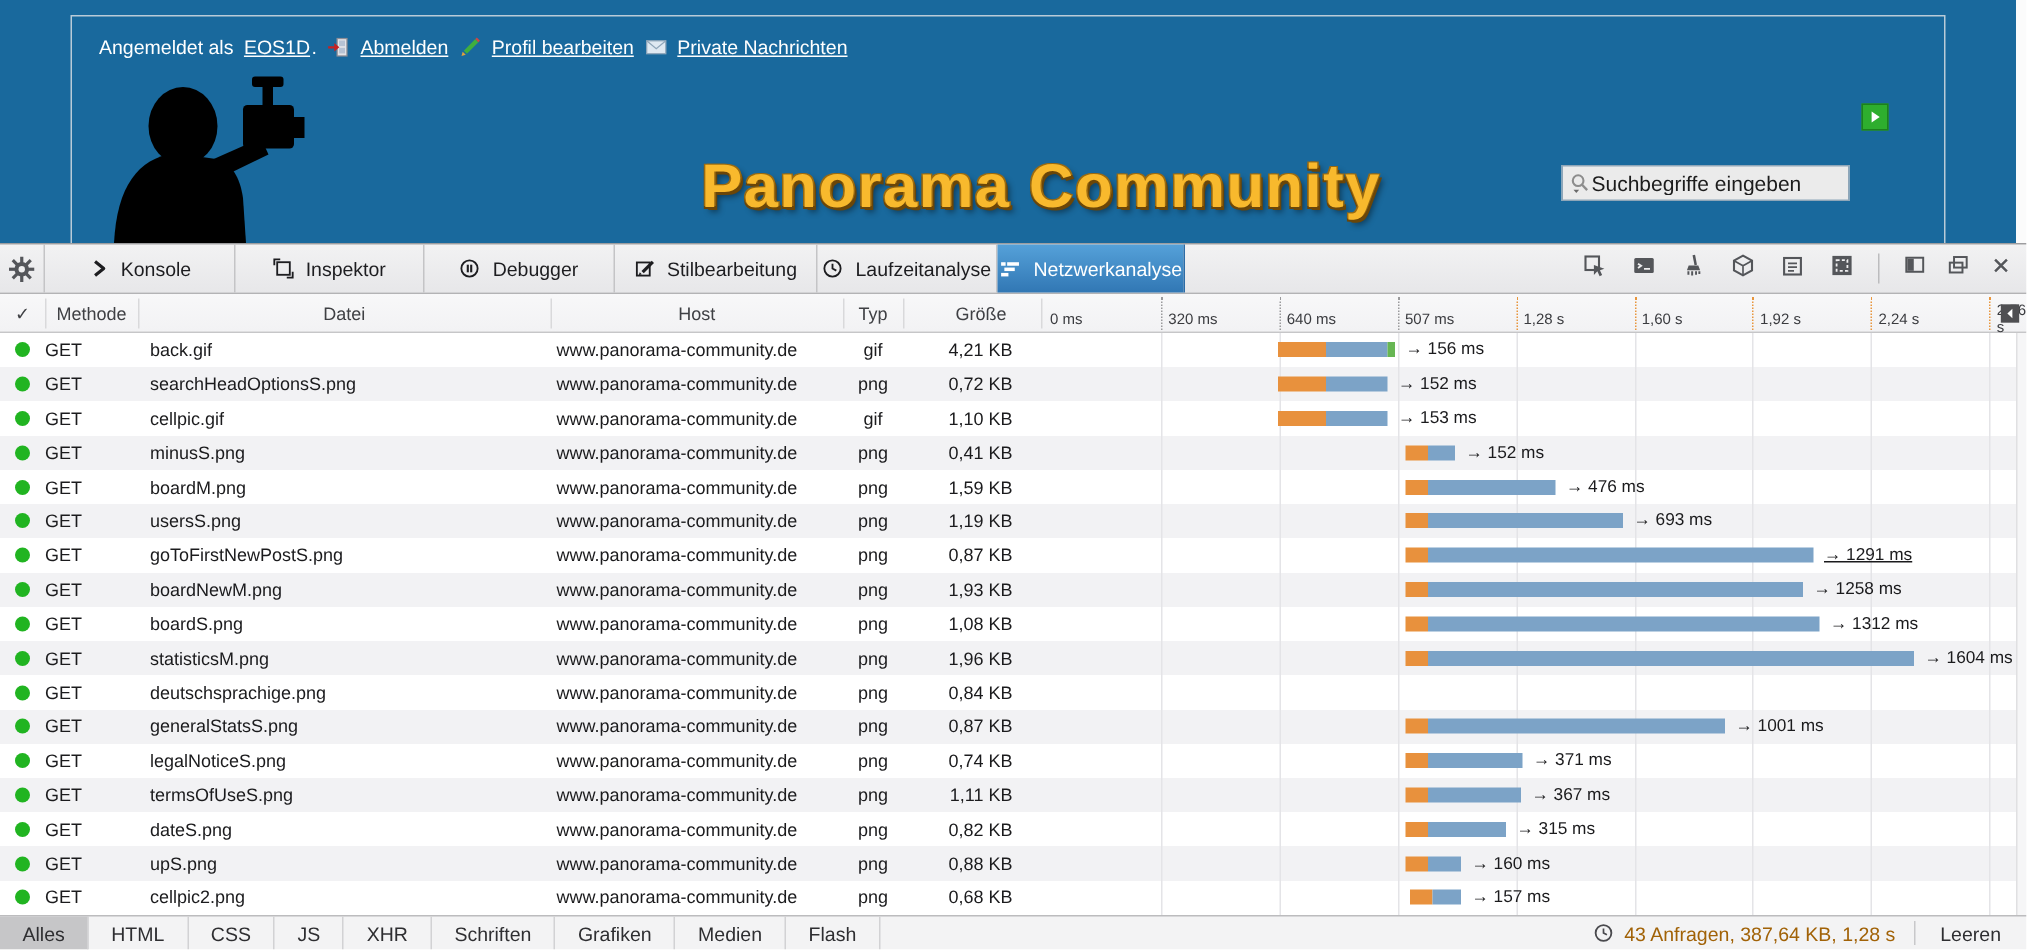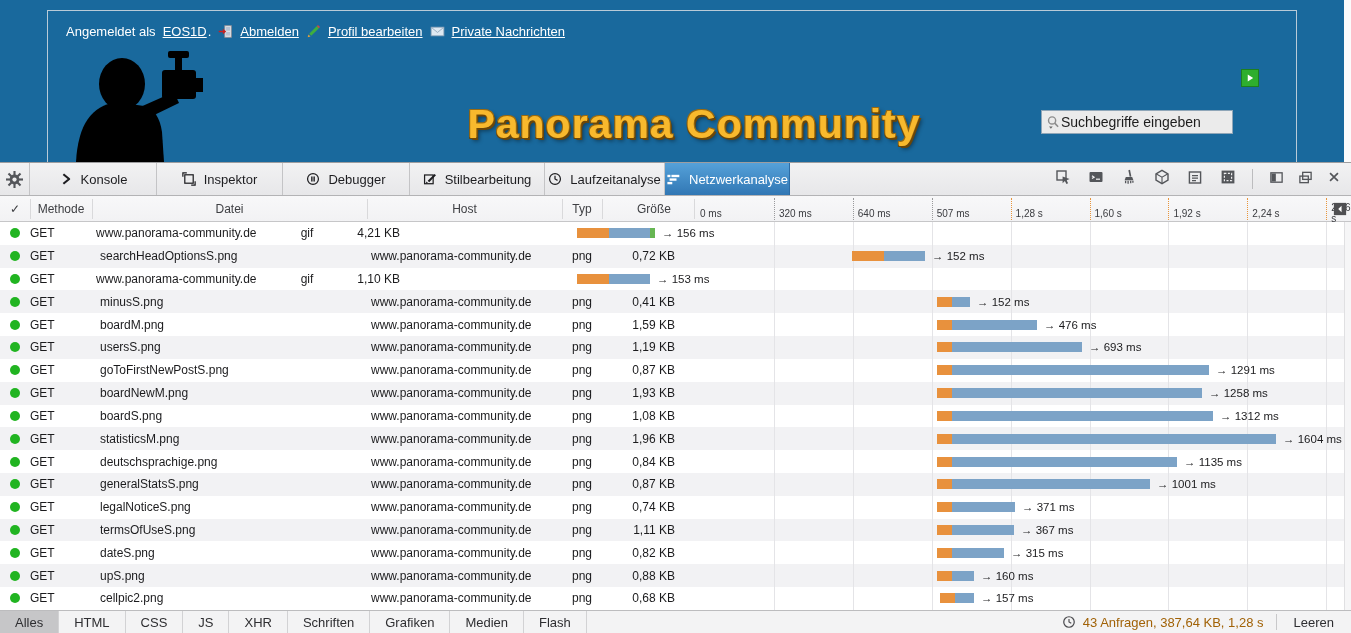--- a/index.html
+++ b/index.html
@@ -361,20 +361,21 @@
         <div class="grid-v" style="left: 1010.6px;"></div>
         <div class="grid-v" style="left: 1089.5px;"></div>
         <div class="grid-v" style="left: 1168.4px;"></div>
         <div class="grid-v" style="left: 1247.3px;"></div>
         <div class="grid-v" style="left: 1326.2px;"></div>
         <div class="req-row">
           <div class="c-status">
             <span class="dot"></span>
           </div>
           <div class="c-method">GET</div>
+          <div class="c-file">back.gif</div>
           <div class="c-host">www.panorama-community.de</div>
           <div class="c-type">gif</div>
           <div class="c-size">4,21 KB</div>
           <div class="c-timeline">
             <div class="wf-bar" style="left: 157px;">
               <span class="seg wait" style="width: 32px;"></span>
               <span class="seg recv" style="width: 41px;"></span>
               <span class="seg done" style="width: 5px;"></span>
               <span class="wf-label">→ 156 ms</span>
             </div>
@@ -395,20 +396,21 @@
               <span class="seg recv" style="width: 41px;"></span>
               <span class="wf-label">→ 152 ms</span>
             </div>
           </div>
         </div>
         <div class="req-row">
           <div class="c-status">
             <span class="dot"></span>
           </div>
           <div class="c-method">GET</div>
+          <div class="c-file">cellpic.gif</div>
           <div class="c-host">www.panorama-community.de</div>
           <div class="c-type">gif</div>
           <div class="c-size">1,10 KB</div>
           <div class="c-timeline">
             <div class="wf-bar" style="left: 157px;">
               <span class="seg wait" style="width: 32px;"></span>
               <span class="seg recv" style="width: 41px;"></span>
               <span class="wf-label">→ 153 ms</span>
             </div>
           </div>
@@ -467,21 +469,21 @@
         <div class="req-row">
           <div class="c-status">
             <span class="dot"></span>
           </div>
           <div class="c-method">GET</div>
           <div class="c-file">goToFirstNewPostS.png</div>
           <div class="c-host">www.panorama-community.de</div>
           <div class="c-type">png</div>
           <div class="c-size">0,87 KB</div>
           <div class="c-timeline">
-            <div class="wf-bar" style="left: 242px;">
+            <div class="wf-bar" style="left: 242px; text-decoration: underline;">
               <span class="seg wait" style="width: 15px;"></span>
               <span class="seg recv" style="width: 257px;"></span>
               <span class="wf-label">→ 1291 ms</span>
             </div>
           </div>
         </div>
         <div class="req-row">
           <div class="c-status">
             <span class="dot"></span>
           </div>
@@ -534,27 +536,20 @@
         </div>
         <div class="req-row">
           <div class="c-status">
             <span class="dot"></span>
           </div>
           <div class="c-method">GET</div>
           <div class="c-file">deutschsprachige.png</div>
           <div class="c-host">www.panorama-community.de</div>
           <div class="c-type">png</div>
           <div class="c-size">0,84 KB</div>
-          <div class="c-timeline">
-            <div class="wf-bar" style="left: 242px;">
-              <span class="seg wait" style="width: 15px;"></span>
-              <span class="seg recv" style="width: 225px;"></span>
-              <span class="wf-label">→ 1135 ms</span>
-            </div>
-          </div>
         </div>
         <div class="req-row">
           <div class="c-status">
             <span class="dot"></span>
           </div>
           <div class="c-method">GET</div>
           <div class="c-file">generalStatsS.png</div>
           <div class="c-host">www.panorama-community.de</div>
           <div class="c-type">png</div>
           <div class="c-size">0,87 KB</div>

